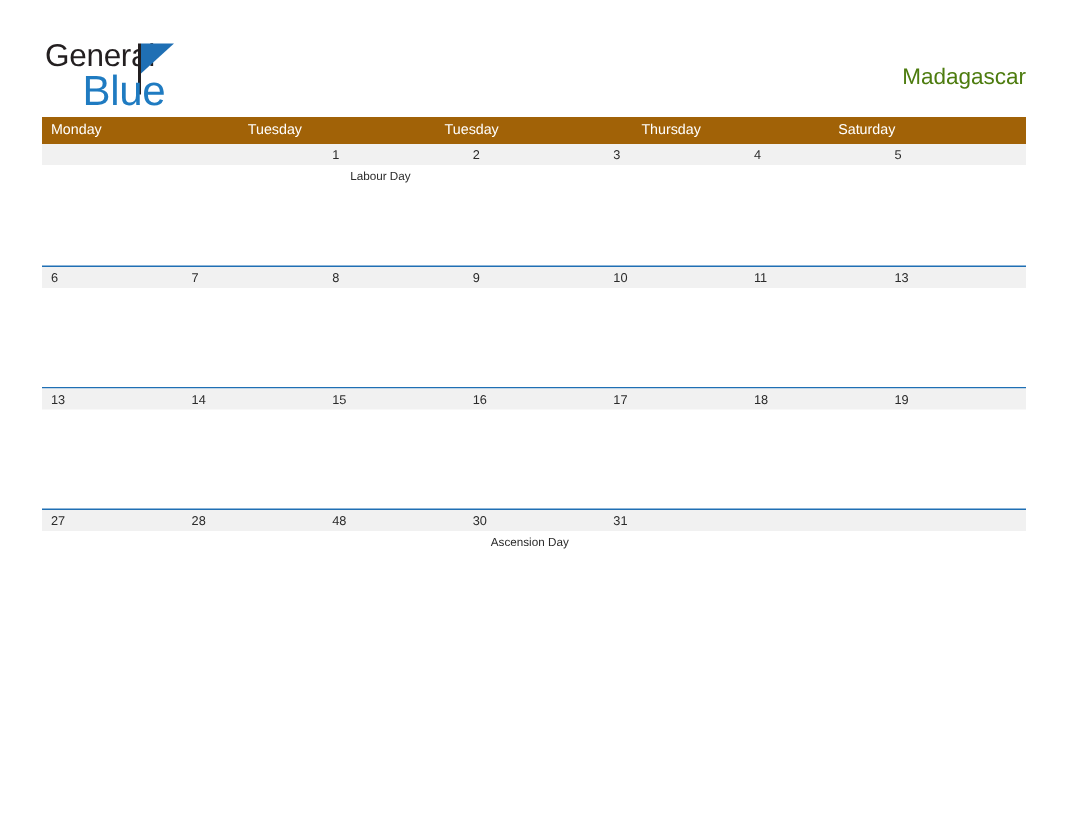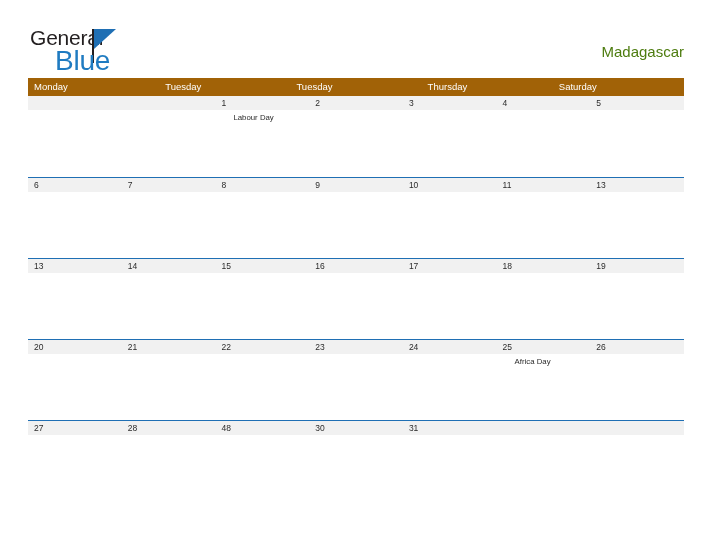--- a/index.html
+++ b/index.html
@@ -246,47 +246,36 @@
         <div class="event-cell"></div>
         <div class="event-cell"></div>
         <div class="event-cell"></div>
         <div class="event-cell"></div>
         <div class="event-cell"></div>
         <div class="event-cell"></div>
         <div class="event-cell"></div>
       </div>
     </div>
 
-    <div class="week-row bordered">
-      <div class="date-band">
-        <div class="date-cell">20</div>
-        <div class="date-cell">21</div>
-        <div class="date-cell">22</div>
-        <div class="date-cell">23</div>
-        <div class="date-cell">24</div>
-        <div class="date-cell">25</div>
-        <div class="date-cell">26</div>
-      </div>
-      <div class="event-band">
-        <div class="event-cell"></div>
-        <div class="event-cell"></div>
-        <div class="event-cell"></div>
-        <div class="event-cell"></div>
-        <div class="event-cell"></div>
-        <div class="event-cell">Africa Day</div>
-        <div class="event-cell"></div>
-      </div>
-    </div>
 
     <div class="week-row bordered">
       <div class="date-band">
         <div class="date-cell">27</div>
         <div class="date-cell">28</div>
         <div class="date-cell">48</div>
         <div class="date-cell">30</div>
         <div class="date-cell">31</div>
         <div class="date-cell"></div>
         <div class="date-cell"></div>
       </div>
+      <div class="event-band">
+        <div class="event-cell"></div>
+        <div class="event-cell"></div>
+        <div class="event-cell"></div>
+        <div class="event-cell">Ascension Day</div>
+        <div class="event-cell"></div>
+        <div class="event-cell"></div>
+        <div class="event-cell"></div>
+      </div>
     </div>
 
   </div>
 </div>
 
 </body></html>

